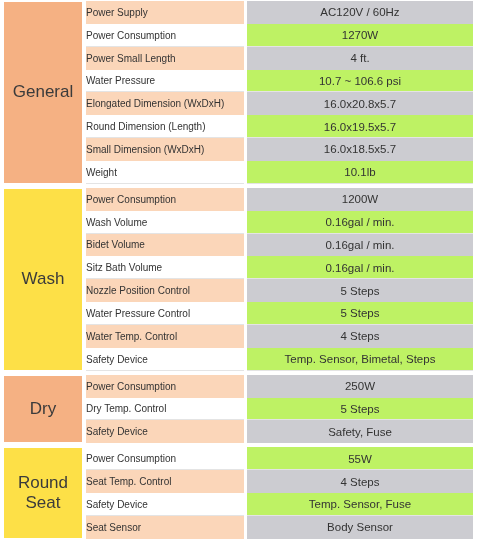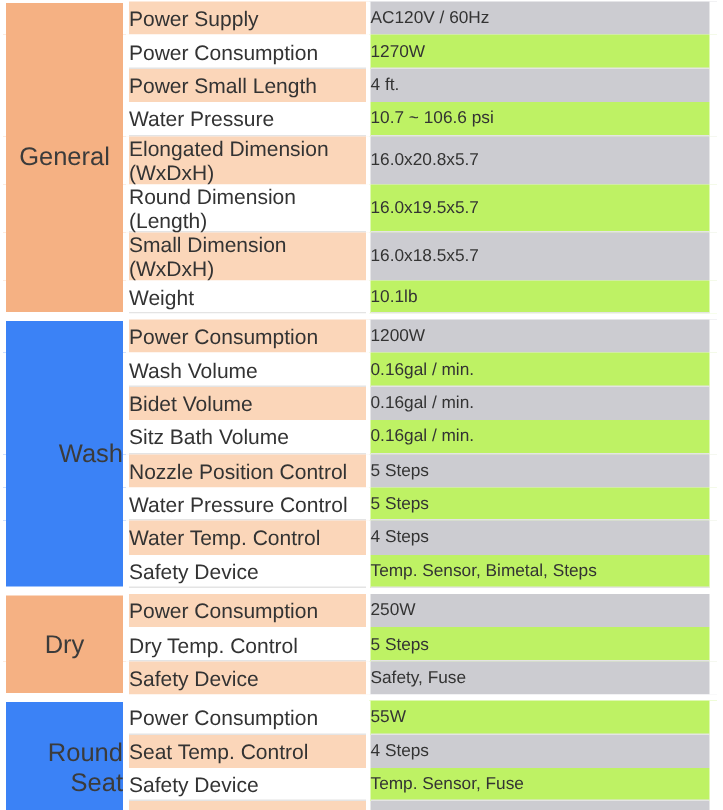--- a/index.html
+++ b/index.html
@@ -35,39 +35,40 @@
     text-align: center;
     font-size: 17px;
     color: #3b3b3b;
     padding-left: 4px;
     background-clip: padding-box;
     border-top: 2px solid #ffffff;
     border-bottom: 2px solid #ffffff;
     border-left: 4px solid #ffffff;
   }
   .cat-dark  { background: #f5b183; }
-  .cat-light { background: #3b82f6; text-align: right; }
+  .cat-light { background: #fde047; }
 
   
   .label-cell {
     width: 158px;
-    font-size: 14px;
+    font-size: 10px;
     color: #333333;
     padding-left: 13px;
     height: 22.4px;
     border-left: 4px solid #ffffff;
   }
   .label-fill  { background: #fbd6b9; }
   .label-plain {
     background: #ffffff;
     box-shadow: inset 0 -1px 0 #e4e4e4;
   }
 
   
   .value-cell {
+    text-align: center;
     font-size: 11.5px;
     color: #333333;
     height: 22.4px;
     border-left: 3px solid #ffffff;
     border-right: 9px solid #ffffff;
   }
   .value-fill  { background: #ccccd1; }
   .value-plain {
     background: #bef264;
     box-shadow: inset 0 -1px 0 #e4e4e4;

